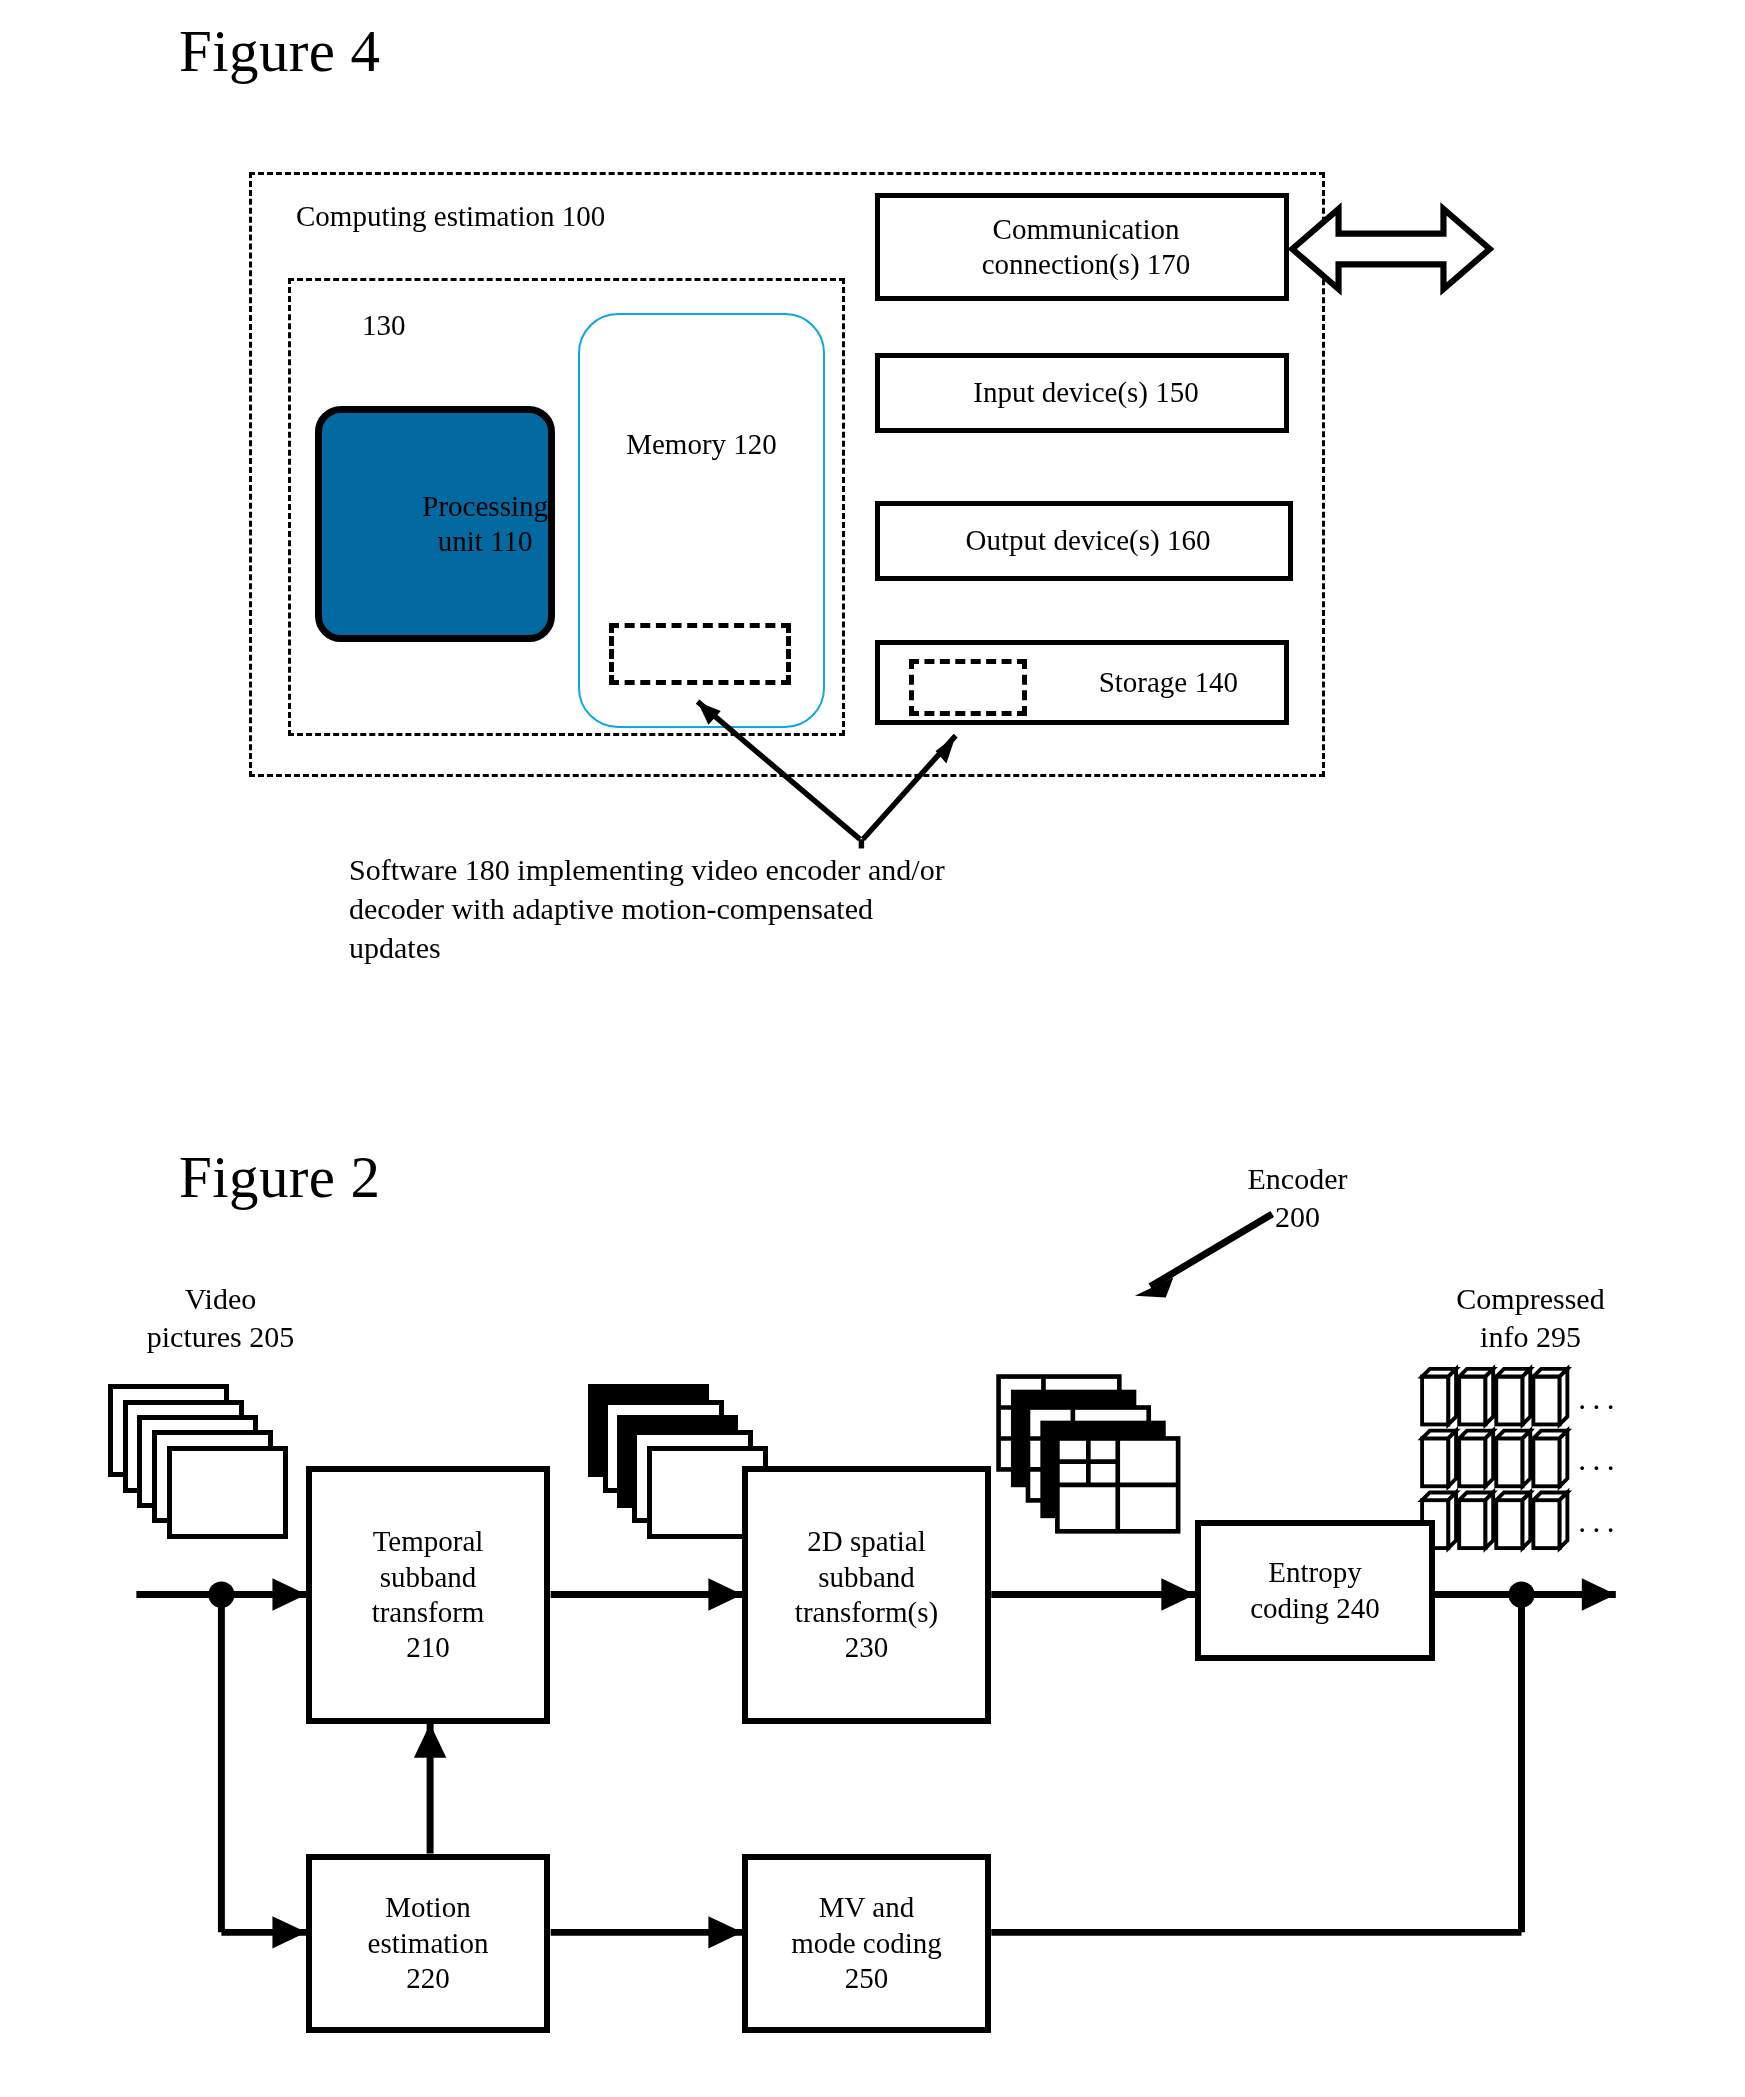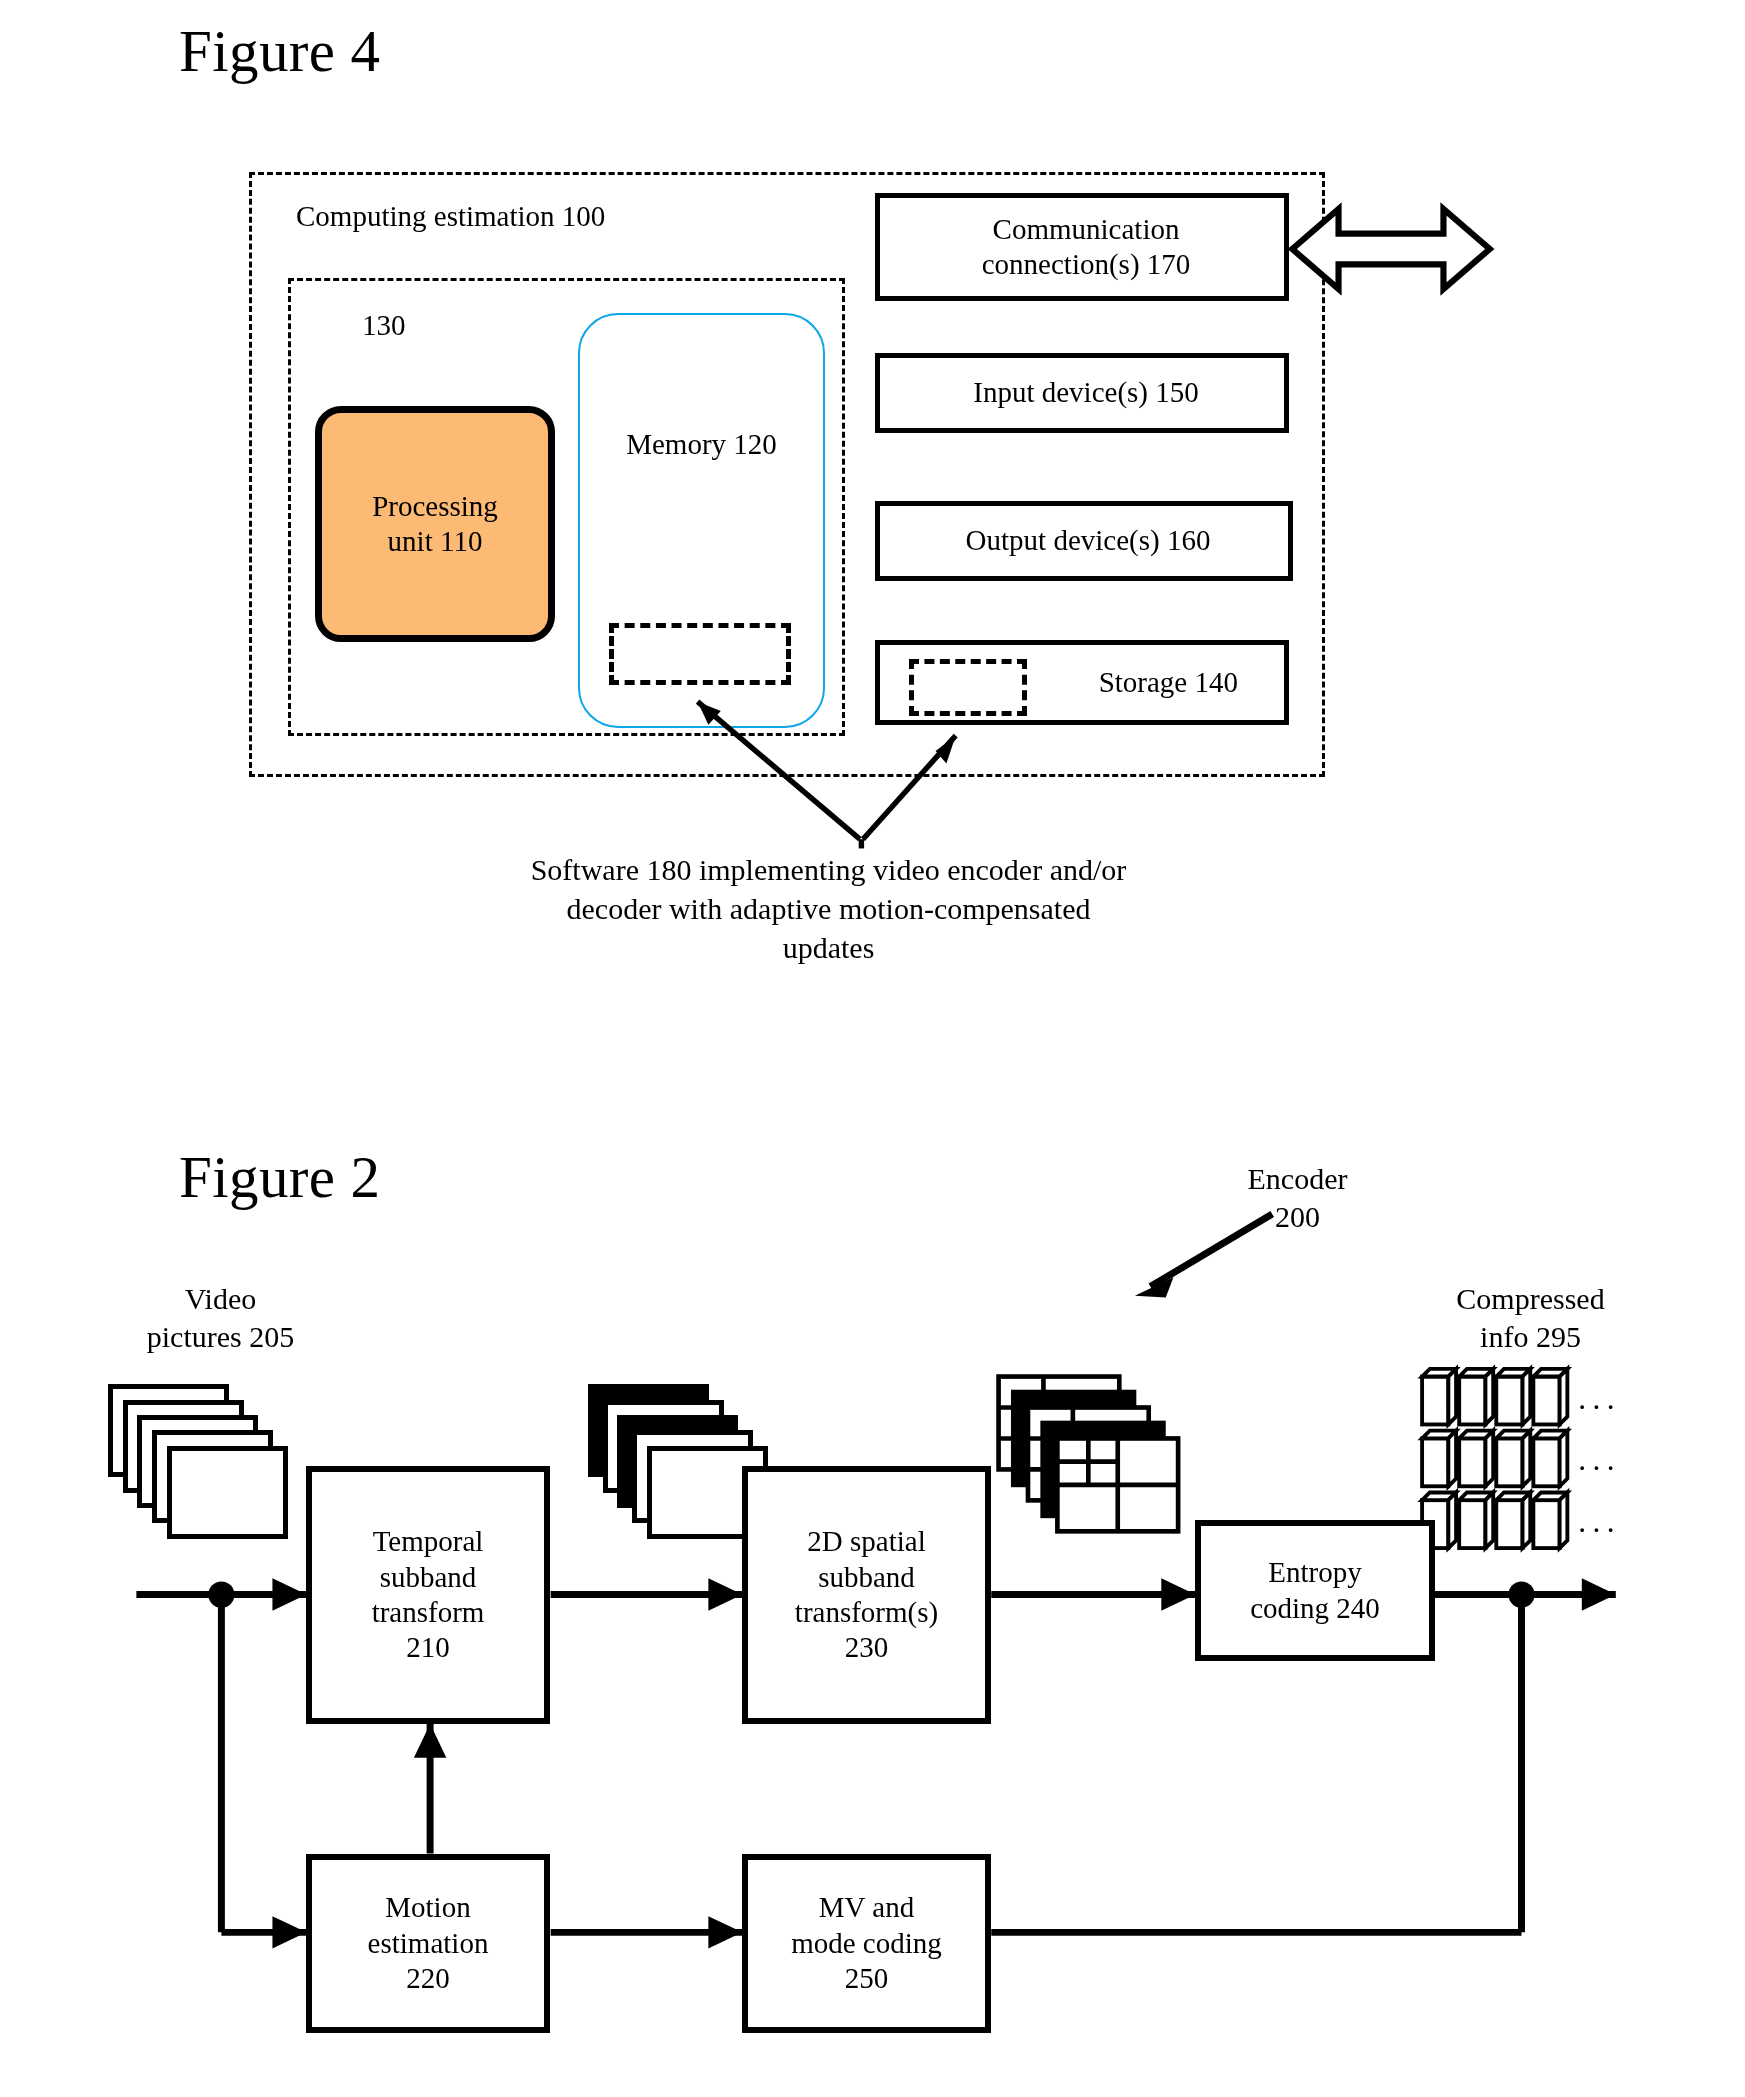--- a/index.html
+++ b/index.html
@@ -11,22 +11,22 @@
   .abs{position:absolute;}
   .fig-title{font-size:59px;line-height:1;letter-spacing:0.4px;}
   .lbl{font-size:29px;line-height:1.22;text-align:center;}
   .lbl-left{font-size:29px;line-height:1.22;text-align:left;}
 
   
   .dash-outer{border:3.9px dashed #000;box-sizing:border-box;}
   .dash-inner{border:3.9px dashed #000;box-sizing:border-box;}
   .solid-box{border:5.4px solid #000;box-sizing:border-box;background:#fff;
              display:flex;align-items:center;justify-content:center;padding-left:8px;}
-  .round-box{border:7px solid #000;border-radius:26px;box-sizing:border-box;background:#fdba74;
-             display:flex;align-items:center;justify-content:center;}
+  .round-box{border:7px solid #000;border-radius:26px;box-sizing:border-box;background:#0369a1;
+             display:flex;align-items:center;justify-content:flex-end;}
   .round-box-tall{border:2px solid #0ea5e9;border-radius:40px;box-sizing:border-box;background:#fff;}
   .dash-sm{border:5.4px dashed #000;box-sizing:border-box;background:#fff;}
 
   
   .proc-box{border:6.2px solid #000;box-sizing:border-box;background:#fff;
             display:flex;align-items:center;justify-content:center;}
   .proc-box .lbl{padding:0 4.6px;}
 
   .frame{position:absolute;border:5.4px solid #000;background:#fff;box-sizing:border-box;}
   .frame.filled{background:#000;}
@@ -82,21 +82,21 @@
 
   <path d="M292 206 L82 28" fill="none" stroke="#000" stroke-width="7"></path>
   <polygon points="82,28 112,40 96,58" fill="#000"></polygon>
 
   <path d="M296 206 L416 72" fill="none" stroke="#000" stroke-width="7"></path>
   <polygon points="416,72 390,92 404,108" fill="#000"></polygon>
 
   <path d="M294 206 L294 218" fill="none" stroke="#000" stroke-width="7"></path>
 </svg>
 
-<div class="abs" style="left:349px;top:850px;width:959px;font-size:30px;line-height:1.30;text-align:center;white-space:pre-line;">Software 180 implementing video encoder and/or
+<div class="abs" style="left:349px;top:850px;width:959px;font-size:30px;line-height:1.30;white-space:pre-line;">Software 180 implementing video encoder and/or
 decoder with adaptive motion-compensated
 updates</div>
 
 <div class="abs fig-title" style="left:179px;top:1148px;">Figure 2</div>
 
 <div class="abs" style="left:1197px;top:1160px;width:201px;font-size:30px;line-height:1.26;text-align:center;white-space:pre-line;">Encoder
 200</div>
 <svg class="abs" style="left:1121px;top:1206px;" width="162" height="101" viewBox="0 0 210 130">
   <path d="M196 10 L38 104" fill="none" stroke="#000" stroke-width="9"></path>
   <polygon points="18,116 68,92 58,118" fill="#000"></polygon>

